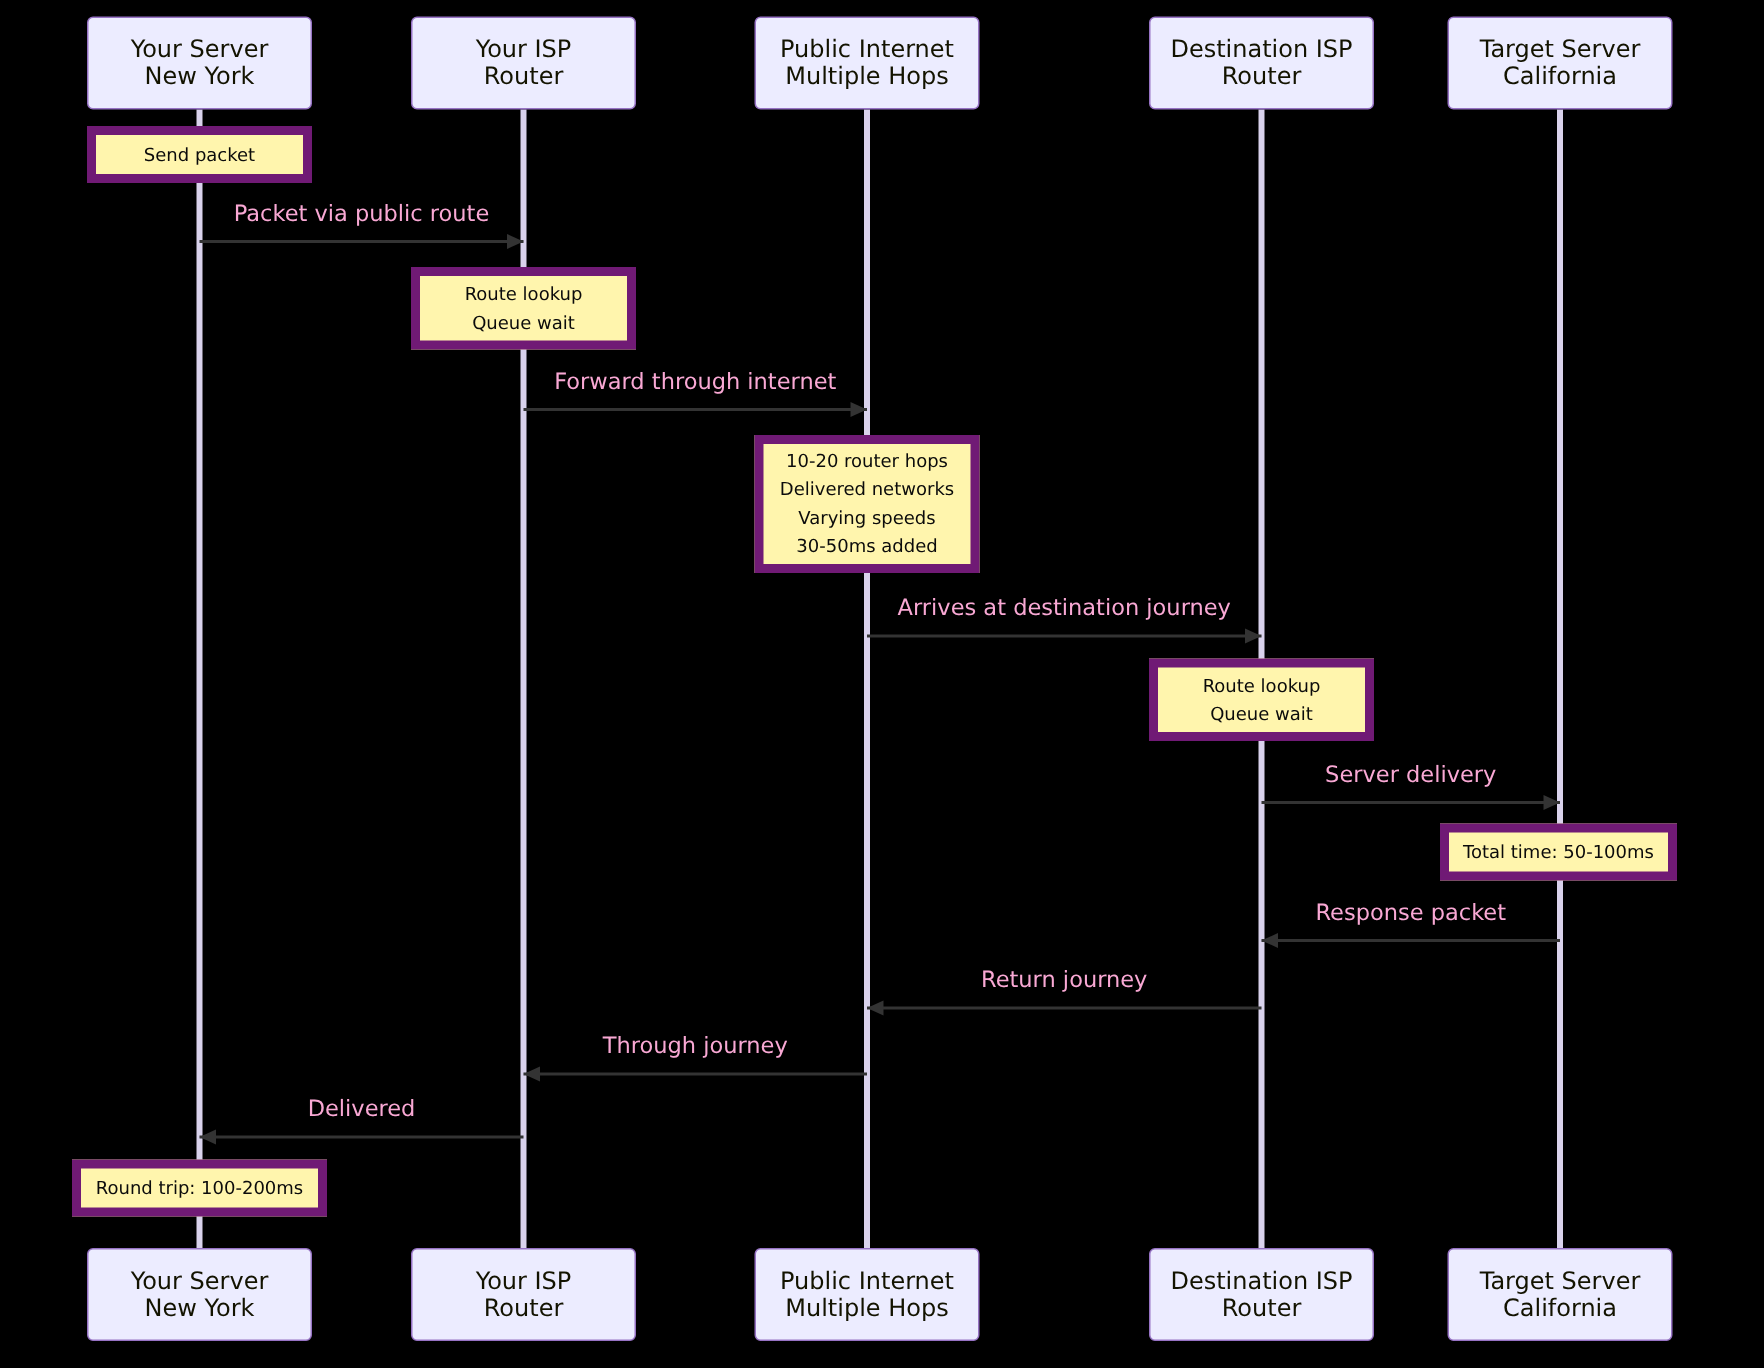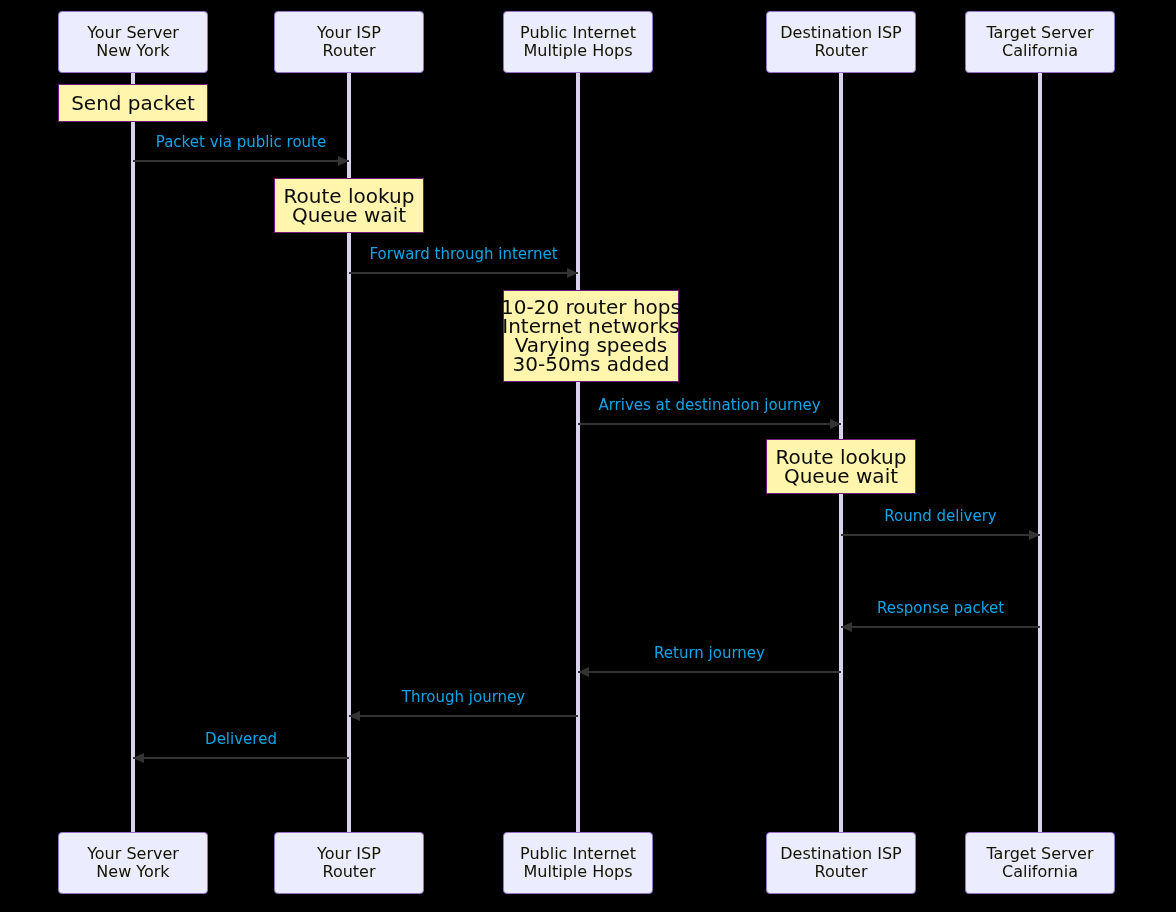--- a/index.html
+++ b/index.html
@@ -42,23 +42,23 @@
     line-height: 18px;
     text-align: center;
     transform: translateX(-75px);
   }
   .participant .pline { display: block; white-space: nowrap; }
   
   .note {
     position: absolute;
     box-sizing: border-box;
     background: #fff5ad;
-    border: 1px solid #701a75;
+    border: 6px solid #701a75;
     color: #0b0b0b;
-    font-size: 20px;
+    font-size: 12px;
     line-height: 19px;
     display: flex;
     flex-direction: column;
     align-items: center;
     justify-content: center;
     text-align: center;
     padding: 4px 8px;
   }
   .note .nline { display: block; white-space: nowrap; }
   
@@ -80,21 +80,21 @@
   }
   .arrowhead.right {
     border-left: 11px solid #333333;
   }
   .arrowhead.left {
     border-right: 11px solid #333333;
   }
   .msg-label {
     position: absolute;
     top: -26px;
-    color: #0ea5e9;
+    color: #f9a8d4;
     font-size: 15px;
     line-height: 17px;
     white-space: nowrap;
     transform: translateX(-50%);
   }
 </style>
 </head>
 <body>
 
 <div id="diagram-root">
@@ -154,21 +154,21 @@
       <div class="msg-label" style="left: 114.5px; text-align: center;">Forward through internet</div>
     </div>
     <div class="msg" style="left: 578px; top: 423px; width: 263px;">
       <div class="msg-line" style="width: 263px;"></div>
       <div class="arrowhead right" style="left: 252px;"></div>
       <div class="msg-label" style="left: 131.5px;">Arrives at destination journey</div>
     </div>
     <div class="msg" style="left: 841px; top: 534px; width: 199px;">
       <div class="msg-line" style="width: 199px;"></div>
       <div class="arrowhead right" style="left: 188px;"></div>
-      <div class="msg-label" style="left: 99.5px;">Round delivery</div>
+      <div class="msg-label" style="left: 99.5px;">Server delivery</div>
     </div>
     <div class="msg" style="left: 841px; top: 626px; width: 199px;">
       <div class="msg-line" style="width: 199px;"></div>
       <div class="arrowhead left" style="left: 0px;"></div>
       <div class="msg-label" style="left: 99.5px;">Response packet</div>
     </div>
     <div class="msg" style="left: 578px; top: 671px; width: 263px;">
       <div class="msg-line" style="width: 263px;"></div>
       <div class="arrowhead left" style="left: 0px;"></div>
       <div class="msg-label" style="left: 131.5px;">Return journey</div>
@@ -183,23 +183,29 @@
       <div class="arrowhead left" style="left: 0px;"></div>
       <div class="msg-label" style="left: 108px;">Delivered</div>
     </div>
     <div class="note" style="left: 58px; top: 84px; width: 150px; height: 38px;">
       <span class="nline">Send packet</span>
     </div>
     <div class="note" style="left: 274px; top: 178px; width: 150px; height: 55px;">
       <span class="nline">Route lookup</span>
       <span class="nline">Queue wait</span>
     </div>
-    <div class="note" style="left: 503px; top: 290px; width: 176px; height: 92px;">
+    <div class="note" style="left: 503px; top: 290px; width: 150px; height: 92px;">
       <span class="nline">10-20 router hops</span>
-      <span class="nline">Internet networks</span>
+      <span class="nline">Delivered networks</span>
       <span class="nline">Varying speeds</span>
       <span class="nline">30-50ms added</span>
     </div>
     <div class="note" style="left: 766px; top: 439px; width: 150px; height: 55px;">
       <span class="nline">Route lookup</span>
       <span class="nline">Queue wait</span>
     </div>
+    <div class="note" style="left: 960px; top: 549px; width: 158px; height: 38px;">
+      <span class="nline">Total time: 50-100ms</span>
+    </div>
+    <div class="note" style="left: 48px; top: 773px; width: 170px; height: 38px;">
+      <span class="nline">Round trip: 100-200ms</span>
+    </div>
   </div>
 
 </body></html>

